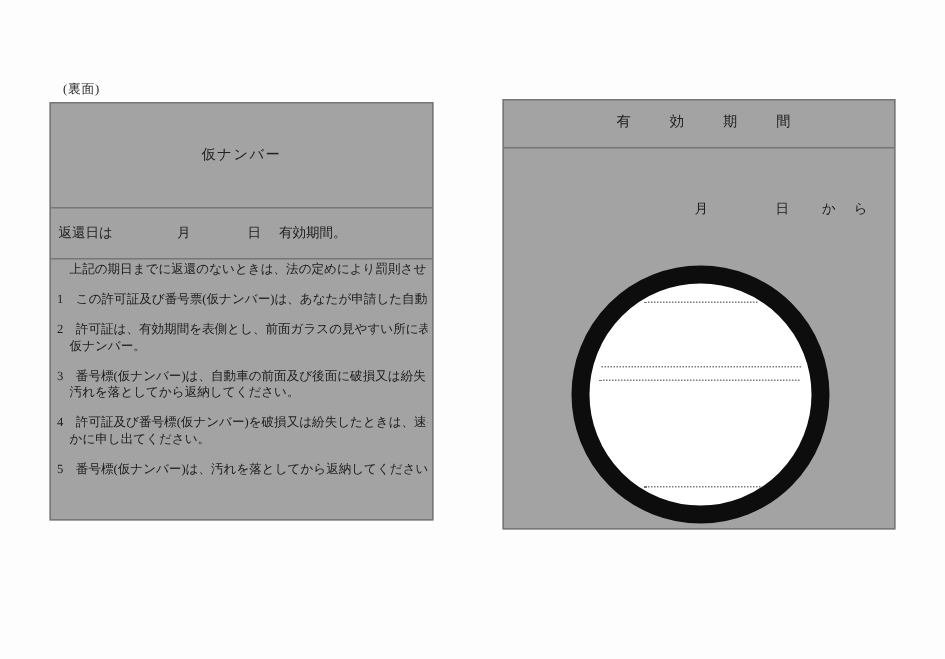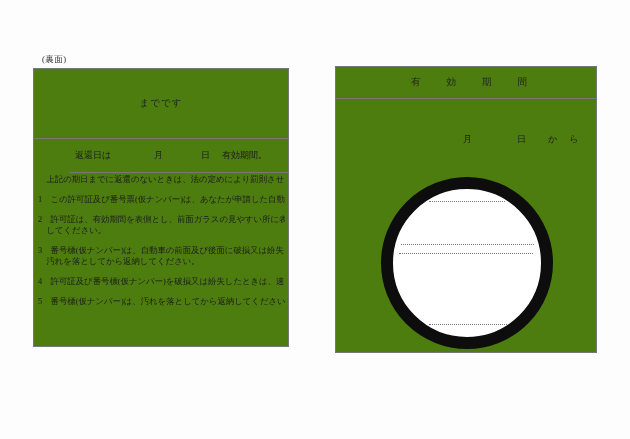--- a/index.html
+++ b/index.html
@@ -12,34 +12,33 @@
   }
   .abs{position:absolute;}
 
   
   .ura-label{
     left:42px;top:53px;font-size:8.5px;line-height:12px;color:#2a2a2a;
     letter-spacing:0.5px;
   }
 
   
-  .box{border:1px solid #777;background:#4d7c0f;box-sizing:border-box;overflow:hidden;}
+  .box{border:1px solid #777;background:#a3a3a3;box-sizing:border-box;overflow:hidden;}
   .left-box{left:33px;top:68px;width:256px;height:279px;}
   .right-box{left:335px;top:66px;width:262px;height:287px;}
 
   
   .lb-header{
     height:69px;border-bottom:1px solid #777;
     display:flex;align-items:center;justify-content:center;
   }
   .lb-title{font-size:9.5px;letter-spacing:1px;color:#222;}
   .lb-return-row{
     position:relative;height:33px;border-bottom:1px solid #777;
     font-size:9px;
-    margin-left:36px;
   }
   .rr-prefix{position:absolute;left:5px;top:10px;line-height:12px;}
   .rr-month{position:absolute;left:84px;top:10px;line-height:12px;}
   .rr-day{position:absolute;left:131px;top:10px;line-height:12px;}
   .rr-suffix{position:absolute;left:152px;top:10px;line-height:12px;}
 
   .lb-body{padding:1px 3px 0 4px;font-size:8.4px;}
   .para{margin:0;}
   .para + .para{margin-top:9px;}
   .tline{height:11px;line-height:11px;white-space:nowrap;overflow:hidden;}
@@ -69,45 +68,46 @@
   .dl-3{left:63px;top:154px;width:134px;}
   .dl-4{left:93px;top:225px;width:78px;}
 </style>
 </head>
 <body>
 
 <div class="abs ura-label">(裏面)</div>
 
 <div class="abs box left-box">
   <div class="lb-header">
-    <span class="lb-title">までです</span>
+    <span class="lb-title">仮ナンバー</span>
   </div>
   <div class="lb-return-row">
     <span class="rr-prefix">返還日は</span>
     <span class="rr-month">月</span>
     <span class="rr-day">日</span>
     <span class="rr-suffix">有効期間。</span>
   </div>
   <div class="lb-body">
     <div class="para">
       <div class="tline">　上記の期日までに返還のないときは、法の定めにより罰則させら</div>
     </div>
     <div class="para">
       <div class="tline">1　この許可証及び番号票(仮ナンバー)は、あなたが申請した自動車</div>
     </div>
     <div class="para">
       <div class="tline">2　許可証は、有効期間を表側とし、前面ガラスの見やすい所に表示</div>
-      <div class="tline">　してください。</div>
+      <div class="tline">　仮ナンバー。</div>
     </div>
     <div class="para">
       <div class="tline">3　番号標(仮ナンバー)は、自動車の前面及び後面に破損又は紛失し</div>
       <div class="tline">　汚れを落としてから返納してください。</div>
     </div>
     <div class="para">
       <div class="tline">4　許可証及び番号標(仮ナンバー)を破損又は紛失したときは、速や</div>
+      <div class="tline">　かに申し出てください。</div>
     </div>
     <div class="para">
       <div class="tline">5　番号標(仮ナンバー)は、汚れを落としてから返納してください。</div>
     </div>
   </div>
 </div>
 
 <div class="abs box right-box">
   <div class="rb-header">
     <span class="rb-title">有効期間</span>

